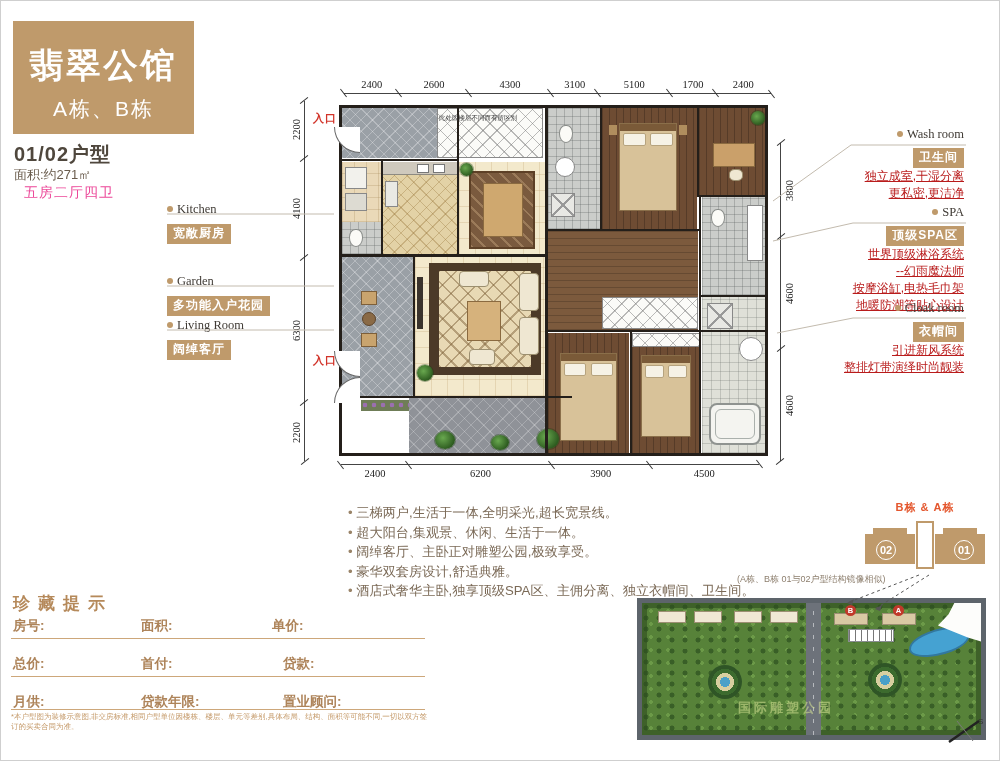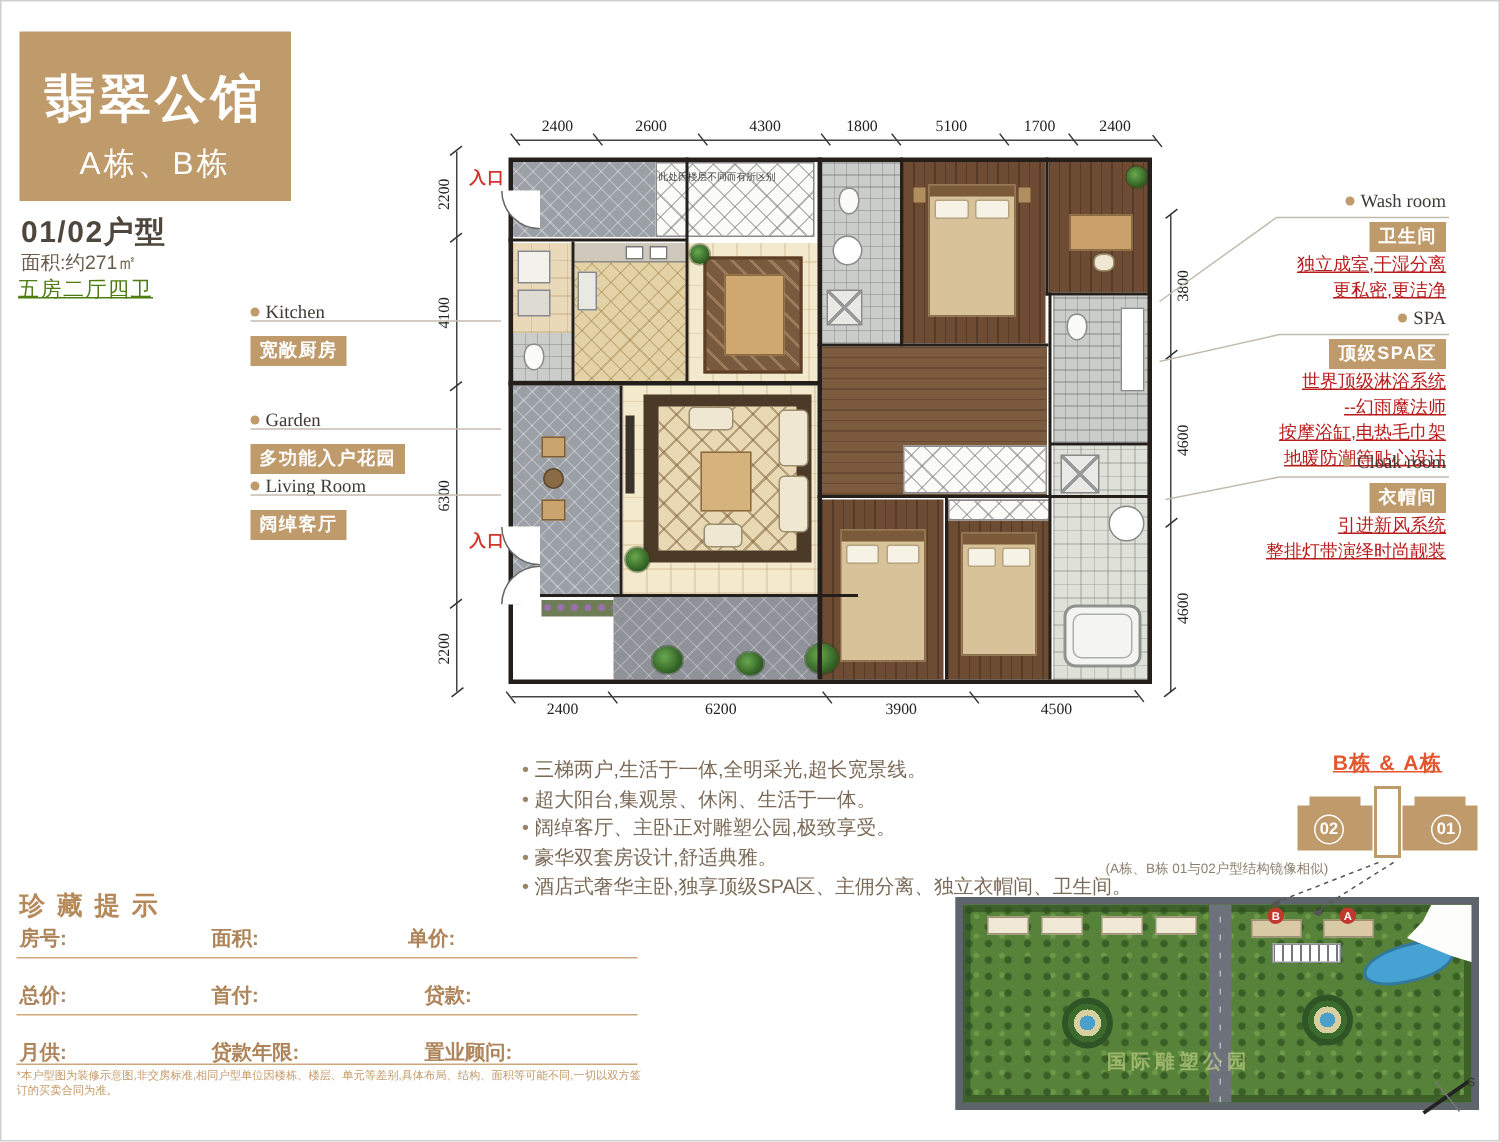--- a/index.html
+++ b/index.html
@@ -10,21 +10,21 @@
 
   
   .hdr-block { position:absolute; left:12px; top:20px; width:181px; height:113px;
     background:#bf9a6b; color:#fff; text-align:center; }
   .hdr-title { font-family:"Liberation Serif", serif; font-weight:bold;
     font-size:34px; letter-spacing:3px; margin-top:22px; }
   .hdr-sub { font-size:21px; letter-spacing:2px; margin-top:6px; }
   .unit-type { position:absolute; left:13px; top:140px; font-size:20px; font-weight:bold;
     color:#4f473d; letter-spacing:1px; }
   .unit-area { position:absolute; left:13px; top:165px; font-size:13px; color:#6a5c4d; }
-  .unit-rooms{ position:absolute; left:11px; top:183px; font-size:14px; color:#4d7c0f; letter-spacing:1px;text-decoration:underline;}
+  .unit-rooms{ position:absolute; left:23px; top:183px; font-size:14px; color:#ec4899; letter-spacing:1px;}
 
   
   .anno-en { font-family:"Liberation Serif", serif; font-size:12.5px; color:#3f3a34; }
   .dot { display:inline-block; width:6px; height:6px; border-radius:50%; background:#bf9a6b;
          margin-right:4px; vertical-align:1px; }
   .badge { display:inline-block; background:#bf9a6b; color:#fff; font-size:12px;
            font-weight:bold; padding:1px 6px 2px; letter-spacing:1px; }
   .anno-l { position:absolute; left:166px; }
   .anno-l .badge { margin-top:7px; }
   .anno-r { position:absolute; right:35px; text-align:right; }
@@ -112,21 +112,21 @@
   .dim-right::after { content:""; position:absolute; bottom:-1px; left:-5px; height:1px;
     width:10px; background:#333; transform:rotate(-38deg); }
 
   
   .bullets { position:absolute; left:347px; top:502px; width:570px; }
   .bullets div { font-size:13.2px; line-height:19.5px; color:#7b6a57; }
   .bullets div::before { content:"• "; color:#9a8468; }
 
   
   .bab { position:absolute; left:860px; top:499px; width:128px; text-align:center; }
-  .bab-label { color:#e4572e; font-size:14px; font-weight:bold; letter-spacing:1px;text-decoration:underline; }
+  .bab-label { color:#e4572e; font-size:11px; font-weight:bold; letter-spacing:1px; }
   .bab-shape { position:relative; height:52px; margin-top:4px; }
   .wingL,.wingR { position:absolute; top:15px; width:50px; height:30px; background:#bf9a6b; }
   .wingL{ left:4px; } .wingR{ left:74px; }
   .wingtabL,.wingtabR { position:absolute; top:9px; width:34px; height:7px; background:#bf9a6b; }
   .wingtabL{ left:12px; } .wingtabR{ left:82px; }
   .core { position:absolute; left:55px; top:2px; width:18px; height:48px; background:#fff;
           border:2px solid #bf9a6b; }
   .unit-circ { position:absolute; top:21px; width:20px; height:20px; border:1.5px solid #fff;
     border-radius:50%; color:#fff; font-size:11px; font-weight:bold; line-height:18px; text-align:center; }
   .bab-caption { position:absolute; left:736px; top:572px; font-size:9px; color:#8d7f6e; }
@@ -219,21 +219,21 @@
     <div class="seg" style="flex-grow:2400">
         <span>2400</span>
       </div>
     <div class="seg" style="flex-grow:3400">
         <span>2600</span>
       </div>
     <div class="seg" style="flex-grow:4300">
         <span>4300</span>
       </div>
     <div class="seg" style="flex-grow:1800">
-        <span>1800</span>
+        <span>3100</span>
       </div>
     <div class="seg" style="flex-grow:3600">
         <span>5100</span>
       </div>
     <div class="seg" style="flex-grow:1700">
         <span>1700</span>
       </div>
     <div class="seg" style="flex-grow:2400">
         <span>2400</span>
       </div>

